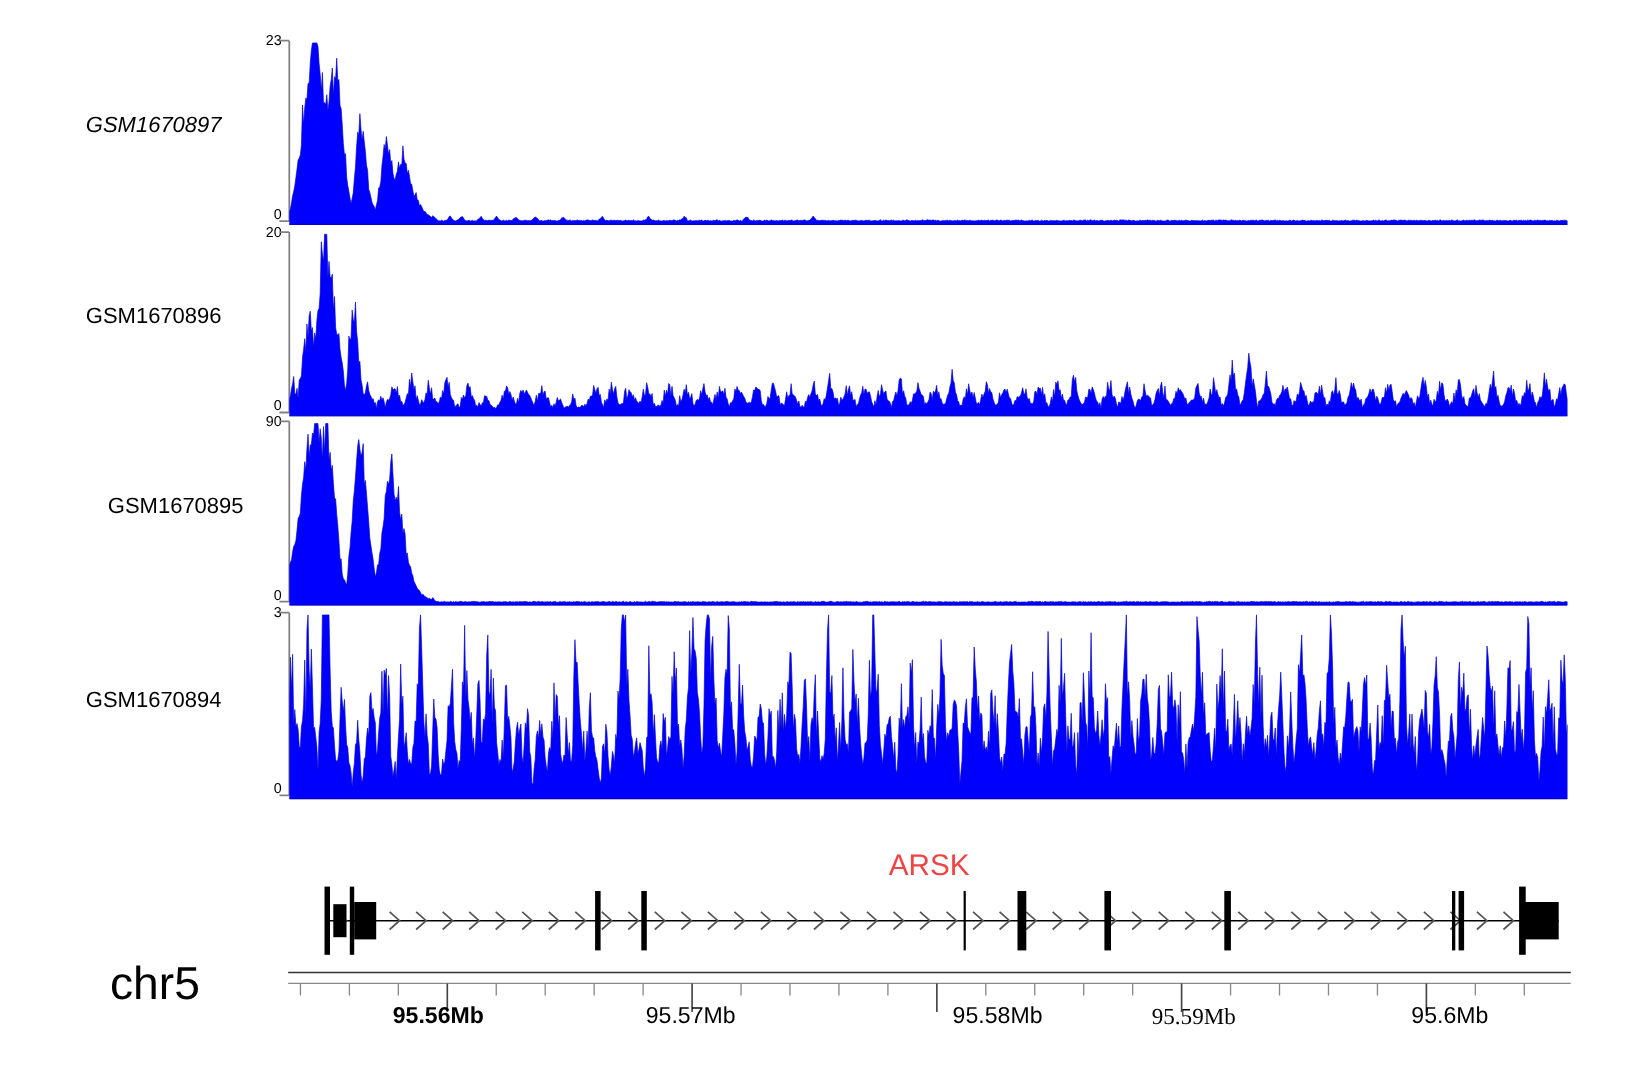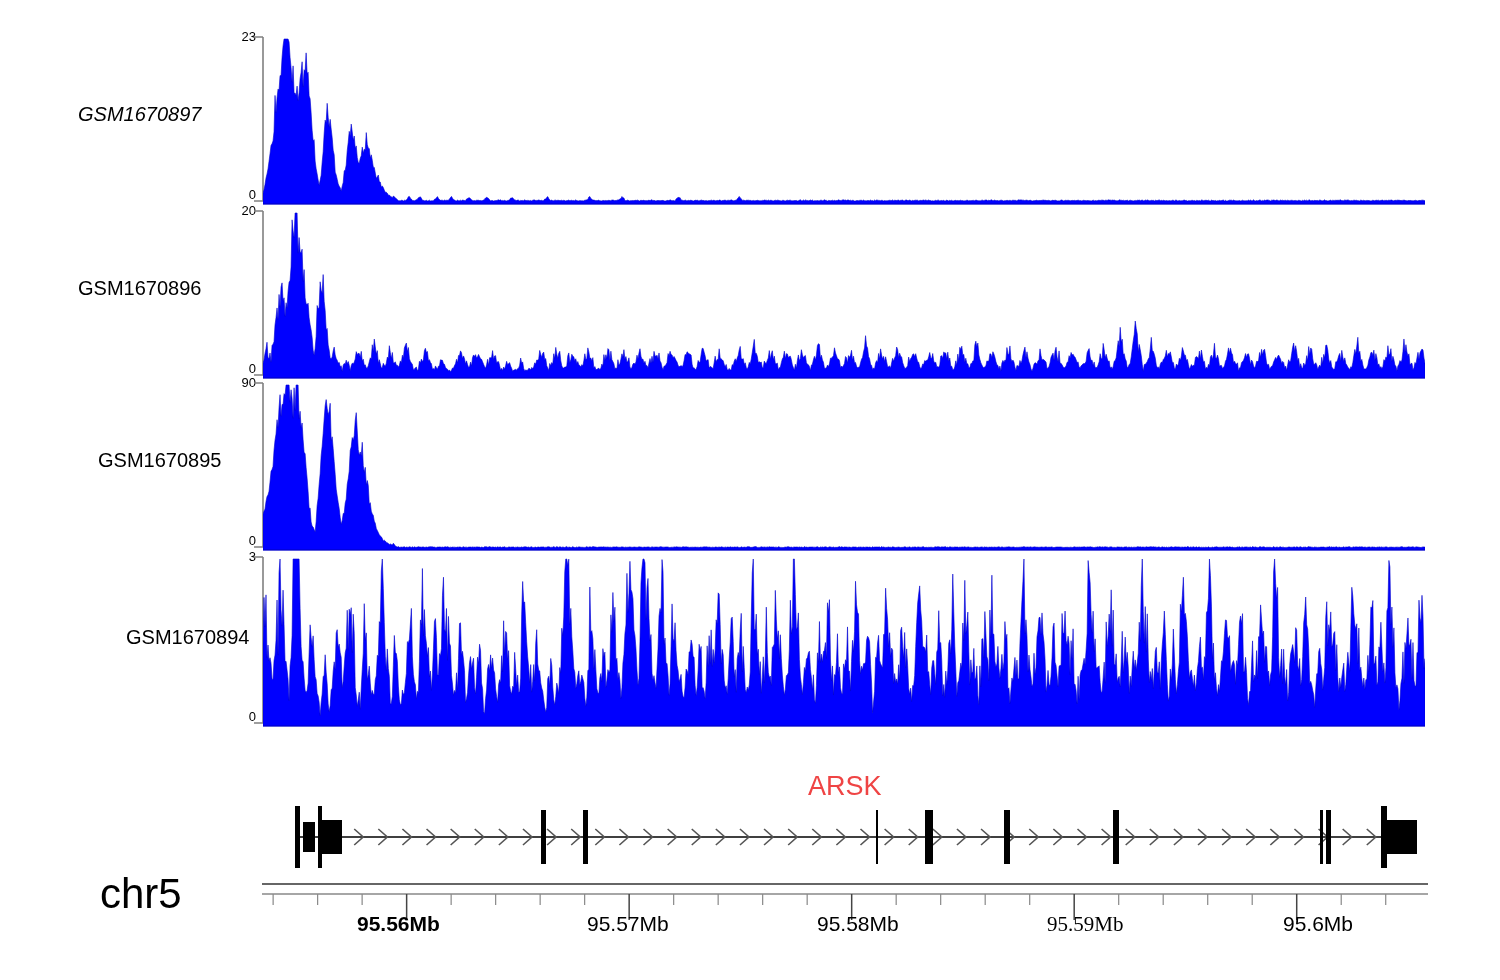--- a/index.html
+++ b/index.html
@@ -112,21 +112,21 @@
     <svg class="yaxis-svg" width="22" height="176" style="left:252px; top:2px;" viewBox="0 0 22 176">
       <path d="M2 5 H11 M11 5 V169 M2 169 H11" stroke="#808080" stroke-width="1.6" fill="none"></path>
     </svg>
     <svg class="data-svg" width="1162" height="172" style="left:263px; top:5px;" viewBox="0 0 1162 172" preserveAspectRatio="none">
         <path d="M0 169.00 L0.00 133.34 L1.00 130.18 L2.01 128.07 L3.01 120.49 L4.01 115.62 L5.01 113.92 L6.02 110.31 L7.02 101.08 L8.02 90.33 L9.02 88.53 L10.03 85.39 L11.03 69.23 L12.03 59.19 L13.03 53.07 L14.04 38.73 L15.04 46.66 L16.04 26.77 L17.04 13.71 L18.05 35.29 L19.05 23.41 L20.05 23.60 L21.05 12.65 L22.06 14.50 L23.06 4.00 L24.06 4.00 L25.06 4.00 L26.07 4.00 L27.07 21.27 L28.07 8.77 L29.08 17.54 L30.08 37.37 L31.08 6.79 L32.08 29.58 L33.09 4.00 L34.09 4.00 L35.09 4.00 L36.09 38.03 L37.10 30.25 L38.10 46.94 L39.10 42.03 L40.10 58.69 L41.11 71.59 L42.11 72.53 L43.11 86.54 L44.11 97.26 L45.12 110.63 L46.12 127.42 L47.12 127.06 L48.12 140.96 L49.13 145.11 L50.13 146.04 L51.13 148.50 L52.13 151.04 L53.14 140.78 L54.14 124.56 L55.14 117.20 L56.14 103.50 L57.15 92.80 L58.15 74.43 L59.15 65.36 L60.16 52.51 L61.16 38.05 L62.16 24.73 L63.16 18.59 L64.17 27.30 L65.17 33.64 L66.17 30.47 L67.17 22.29 L68.18 59.77 L69.18 55.79 L70.18 67.74 L71.18 80.62 L72.19 93.25 L73.19 108.11 L74.19 114.90 L75.19 121.57 L76.20 127.43 L77.20 136.39 L78.20 143.27 L79.20 139.75 L80.21 132.49 L81.21 132.32 L82.21 122.10 L83.21 118.16 L84.22 103.31 L85.22 97.85 L86.22 90.17 L87.23 69.43 L88.23 65.83 L89.23 56.56 L90.23 59.28 L91.24 54.76 L92.24 39.16 L93.24 31.66 L94.24 49.95 L95.25 68.63 L96.25 74.21 L97.25 70.96 L98.25 74.75 L99.26 61.24 L100.26 84.66 L101.26 91.41 L102.26 86.31 L103.27 103.97 L104.27 99.53 L105.27 104.42 L106.27 123.23 L107.28 121.63 L108.28 130.16 L109.28 132.92 L110.28 134.33 L111.29 140.17 L112.29 142.19 L113.29 147.49 L114.30 149.45 L115.30 151.55 L116.30 153.72 L117.30 155.10 L118.31 155.83 L119.31 157.56 L120.31 159.93 L121.31 159.20 L122.32 160.04 L123.32 161.40 L124.32 161.79 L125.32 162.46 L126.33 163.38 L127.33 162.94 L128.33 163.57 L129.33 164.00 L130.34 162.25 L131.34 163.43 L132.34 165.10 L133.34 165.56 L134.35 166.12 L135.35 165.58 L136.35 166.37 L137.35 166.20 L138.36 166.07 L139.36 166.22 L140.36 165.95 L141.36 165.69 L142.37 166.44 L143.37 166.09 L144.37 166.24 L145.38 166.28 L146.38 165.73 L147.38 165.98 L148.38 166.42 L149.39 165.74 L150.39 166.45 L151.39 165.79 L152.39 166.25 L153.40 166.30 L154.40 166.09 L155.40 165.63 L156.40 165.90 L157.41 166.07 L158.41 166.20 L159.41 165.95 L160.41 165.88 L161.42 166.33 L162.42 166.24 L163.42 166.00 L164.42 166.35 L165.43 165.92 L166.43 165.87 L167.43 165.69 L168.43 165.83 L169.44 165.86 L170.44 166.11 L171.44 166.06 L172.45 166.39 L173.45 166.42 L174.45 166.07 L175.45 166.12 L176.46 165.93 L177.46 166.06 L178.46 166.25 L179.46 166.02 L180.47 166.30 L181.47 165.90 L182.47 165.75 L183.47 166.08 L184.48 165.68 L185.48 166.07 L186.48 166.38 L187.48 166.13 L188.49 166.36 L189.49 166.06 L190.49 166.16 L191.49 166.14 L192.50 166.31 L193.50 166.35 L194.50 166.06 L195.50 166.13 L196.51 165.91 L197.51 166.08 L198.51 166.46 L199.52 166.19 L200.52 165.66 L201.52 166.26 L202.52 166.16 L203.53 166.13 L204.53 166.40 L205.53 166.11 L206.53 166.05 L207.54 166.03 L208.54 166.22 L209.54 165.92 L210.54 166.14 L211.55 166.08 L212.55 166.14 L213.55 165.88 L214.55 165.89 L215.56 166.07 L216.56 166.09 L217.56 166.48 L218.56 166.11 L219.57 166.37 L220.57 166.50 L221.57 165.67 L222.57 165.73 L223.58 165.82 L224.58 166.21 L225.58 165.99 L226.58 165.60 L227.59 165.98 L228.59 166.24 L229.59 165.93 L230.60 166.09 L231.60 166.37 L232.60 166.04 L233.60 166.38 L234.61 165.85 L235.61 166.20 L236.61 166.06 L237.61 165.88 L238.62 166.60 L239.62 166.05 L240.62 166.12 L241.62 165.70 L242.63 166.39 L243.63 166.39 L244.63 166.44 L245.63 165.94 L246.64 165.97 L247.64 166.22 L248.64 166.05 L249.64 166.00 L250.65 165.92 L251.65 166.46 L252.65 166.16 L253.65 166.28 L254.66 165.89 L255.66 166.29 L256.66 166.28 L257.67 166.34 L258.67 165.90 L259.67 166.33 L260.67 165.96 L261.68 165.85 L262.68 165.86 L263.68 166.09 L264.68 166.33 L265.69 165.94 L266.69 166.44 L267.69 165.97 L268.69 165.74 L269.70 166.42 L270.70 166.47 L271.70 166.28 L272.70 166.05 L273.71 166.60 L274.71 166.08 L275.71 166.01 L276.71 166.36 L277.72 166.03 L278.72 165.95 L279.72 165.96 L280.72 165.92 L281.73 166.38 L282.73 166.24 L283.73 166.23 L284.74 165.79 L285.74 165.84 L286.74 166.04 L287.74 166.41 L288.75 166.22 L289.75 166.22 L290.75 165.61 L291.75 166.15 L292.76 166.43 L293.76 165.62 L294.76 166.05 L295.76 166.38 L296.77 165.76 L297.77 165.98 L298.77 166.48 L299.77 165.95 L300.78 166.26 L301.78 166.50 L302.78 165.93 L303.78 165.59 L304.79 166.44 L305.79 166.17 L306.79 166.10 L307.79 166.50 L308.80 166.41 L309.80 165.61 L310.80 166.36 L311.81 166.49 L312.81 166.56 L313.81 165.89 L314.81 166.50 L315.82 165.85 L316.82 165.97 L317.82 166.24 L318.82 166.27 L319.83 166.25 L320.83 166.38 L321.83 166.39 L322.83 166.23 L323.84 165.60 L324.84 166.30 L325.84 166.17 L326.84 165.81 L327.85 166.02 L328.85 166.26 L329.85 165.54 L330.85 165.71 L331.86 165.93 L332.86 166.04 L333.86 166.34 L334.86 166.37 L335.87 165.98 L336.87 166.04 L337.87 165.93 L338.87 165.95 L339.88 166.12 L340.88 165.78 L341.88 166.18 L342.89 166.04 L343.89 166.17 L344.89 165.97 L345.89 166.26 L346.90 166.28 L347.90 166.16 L348.90 166.54 L349.90 165.91 L350.91 165.91 L351.91 166.01 L352.91 166.05 L353.91 165.78 L354.92 166.32 L355.92 166.20 L356.92 166.35 L357.92 166.18 L358.93 165.83 L359.93 166.12 L360.93 166.17 L361.93 166.48 L362.94 165.88 L363.94 166.56 L364.94 166.00 L365.94 166.30 L366.95 165.84 L367.95 166.27 L368.95 166.21 L369.96 166.34 L370.96 165.99 L371.96 166.06 L372.96 166.28 L373.97 166.23 L374.97 166.29 L375.97 165.72 L376.97 165.99 L377.98 166.05 L378.98 166.28 L379.98 166.40 L380.98 166.10 L381.99 166.08 L382.99 166.34 L383.99 166.02 L384.99 165.92 L386.00 165.97 L387.00 166.41 L388.00 166.39 L389.00 165.70 L390.01 166.21 L391.01 166.20 L392.01 166.04 L393.01 166.08 L394.02 166.01 L395.02 166.27 L396.02 166.18 L397.03 165.83 L398.03 165.72 L399.03 166.04 L400.03 166.17 L401.04 166.16 L402.04 166.10 L403.04 165.98 L404.04 165.99 L405.05 166.01 L406.05 166.45 L407.05 166.45 L408.05 166.29 L409.06 166.16 L410.06 166.38 L411.06 165.74 L412.06 166.32 L413.07 165.75 L414.07 165.91 L415.07 166.00 L416.07 166.19 L417.08 165.97 L418.08 166.50 L419.08 166.07 L420.08 165.68 L421.09 165.89 L422.09 165.99 L423.09 165.80 L424.09 166.11 L425.10 166.00 L426.10 166.44 L427.10 166.28 L428.11 166.30 L429.11 166.14 L430.11 166.27 L431.11 166.26 L432.12 166.07 L433.12 166.28 L434.12 166.27 L435.12 166.16 L436.13 166.59 L437.13 166.12 L438.13 166.19 L439.13 166.24 L440.14 165.97 L441.14 165.87 L442.14 165.90 L443.14 165.83 L444.15 165.96 L445.15 166.21 L446.15 166.04 L447.15 166.23 L448.16 166.48 L449.16 166.13 L450.16 166.24 L451.16 166.50 L452.17 165.97 L453.17 166.01 L454.17 166.37 L455.18 166.16 L456.18 166.01 L457.18 166.34 L458.18 165.87 L459.19 165.99 L460.19 166.31 L461.19 166.40 L462.19 165.93 L463.20 166.40 L464.20 166.03 L465.20 166.08 L466.20 166.36 L467.21 165.73 L468.21 166.28 L469.21 166.10 L470.21 166.37 L471.22 165.95 L472.22 166.07 L473.22 166.18 L474.22 165.84 L475.23 166.28 L476.23 166.41 L477.23 166.54 L478.23 165.79 L479.24 166.29 L480.24 166.33 L481.24 166.07 L482.25 166.25 L483.25 166.31 L484.25 165.70 L485.25 165.67 L486.26 165.66 L487.26 166.29 L488.26 166.36 L489.26 166.30 L490.27 166.06 L491.27 165.80 L492.27 165.62 L493.27 165.72 L494.28 166.43 L495.28 166.39 L496.28 166.43 L497.28 166.15 L498.29 165.80 L499.29 166.07 L500.29 166.16 L501.29 165.95 L502.30 166.17 L503.30 166.19 L504.30 165.90 L505.30 166.16 L506.31 165.66 L507.31 166.04 L508.31 165.97 L509.31 166.05 L510.32 165.89 L511.32 166.27 L512.32 166.16 L513.33 166.13 L514.33 166.48 L515.33 165.72 L516.33 165.99 L517.34 166.39 L518.34 166.40 L519.34 166.44 L520.34 166.56 L521.35 166.23 L522.35 166.07 L523.35 166.13 L524.35 165.79 L525.36 165.63 L526.36 166.03 L527.36 166.28 L528.36 166.08 L529.37 166.42 L530.37 166.14 L531.37 165.99 L532.37 166.12 L533.38 166.00 L534.38 166.05 L535.38 166.29 L536.38 165.89 L537.39 166.30 L538.39 166.05 L539.39 166.35 L540.40 166.47 L541.40 165.60 L542.40 166.17 L543.40 166.07 L544.41 166.37 L545.41 166.31 L546.41 166.10 L547.41 166.07 L548.42 166.05 L549.42 166.00 L550.42 166.15 L551.42 166.17 L552.43 166.25 L553.43 165.95 L554.43 165.65 L555.43 166.29 L556.44 166.59 L557.44 165.90 L558.44 166.22 L559.44 165.88 L560.45 166.31 L561.45 165.94 L562.45 165.84 L563.45 166.00 L564.46 166.54 L565.46 166.27 L566.46 165.87 L567.47 165.90 L568.47 166.25 L569.47 166.34 L570.47 165.96 L571.48 166.42 L572.48 166.34 L573.48 166.36 L574.48 166.31 L575.49 165.92 L576.49 165.59 L577.49 166.22 L578.49 165.76 L579.50 166.05 L580.50 166.35 L581.50 165.88 L582.50 165.99 L583.51 166.02 L584.51 166.23 L585.51 166.17 L586.51 166.09 L587.52 166.37 L588.52 166.39 L589.52 166.02 L590.52 165.92 L591.53 166.07 L592.53 166.01 L593.53 166.26 L594.53 166.52 L595.54 166.08 L596.54 166.13 L597.54 166.00 L598.55 166.23 L599.55 166.25 L600.55 166.04 L601.55 166.35 L602.56 166.16 L603.56 166.04 L604.56 166.08 L605.56 166.35 L606.57 166.05 L607.57 166.33 L608.57 166.58 L609.57 165.71 L610.58 166.33 L611.58 166.02 L612.58 166.04 L613.58 166.00 L614.59 166.05 L615.59 166.03 L616.59 165.90 L617.59 166.55 L618.60 165.62 L619.60 166.18 L620.60 165.93 L621.60 166.34 L622.61 166.38 L623.61 166.37 L624.61 166.22 L625.62 165.93 L626.62 166.34 L627.62 166.24 L628.62 166.39 L629.63 165.81 L630.63 166.00 L631.63 166.32 L632.63 166.44 L633.64 166.33 L634.64 166.18 L635.64 166.01 L636.64 166.25 L637.65 166.45 L638.65 166.36 L639.65 166.34 L640.65 166.19 L641.66 165.75 L642.66 165.94 L643.66 166.41 L644.66 166.21 L645.67 166.21 L646.67 165.86 L647.67 166.38 L648.67 166.42 L649.68 166.03 L650.68 166.18 L651.68 165.90 L652.69 166.02 L653.69 166.41 L654.69 165.95 L655.69 165.94 L656.70 166.23 L657.70 166.25 L658.70 166.15 L659.70 165.77 L660.71 165.79 L661.71 166.50 L662.71 166.36 L663.71 166.29 L664.72 166.45 L665.72 166.21 L666.72 166.37 L667.72 166.23 L668.73 166.22 L669.73 166.42 L670.73 166.47 L671.73 165.89 L672.74 165.78 L673.74 166.07 L674.74 165.67 L675.74 165.85 L676.75 166.05 L677.75 166.27 L678.75 165.87 L679.75 165.95 L680.76 165.99 L681.76 165.82 L682.76 165.69 L683.77 166.54 L684.77 166.08 L685.77 166.53 L686.77 165.79 L687.78 165.90 L688.78 166.27 L689.78 166.18 L690.78 166.27 L691.79 165.90 L692.79 166.04 L693.79 166.12 L694.79 166.04 L695.80 166.51 L696.80 166.06 L697.80 166.19 L698.80 165.99 L699.81 165.94 L700.81 166.13 L701.81 165.65 L702.81 166.17 L703.82 166.22 L704.82 165.94 L705.82 165.91 L706.82 166.38 L707.83 166.33 L708.83 166.38 L709.83 166.56 L710.84 166.24 L711.84 166.02 L712.84 166.01 L713.84 166.22 L714.85 166.02 L715.85 166.46 L716.85 166.29 L717.85 166.08 L718.86 165.92 L719.86 166.17 L720.86 166.43 L721.86 165.79 L722.87 166.37 L723.87 165.98 L724.87 166.46 L725.87 166.21 L726.88 166.11 L727.88 166.30 L728.88 165.93 L729.88 166.33 L730.89 166.20 L731.89 166.00 L732.89 166.33 L733.89 166.21 L734.90 166.01 L735.90 165.76 L736.90 166.13 L737.91 166.48 L738.91 165.84 L739.91 166.20 L740.91 166.46 L741.92 166.13 L742.92 166.23 L743.92 165.94 L744.92 166.04 L745.93 165.82 L746.93 166.04 L747.93 166.28 L748.93 166.19 L749.94 166.07 L750.94 165.90 L751.94 166.56 L752.94 166.50 L753.95 166.17 L754.95 166.46 L755.95 166.24 L756.95 166.21 L757.96 166.13 L758.96 165.98 L759.96 166.02 L760.96 165.56 L761.97 166.09 L762.97 166.18 L763.97 166.03 L764.97 166.00 L765.98 166.16 L766.98 166.06 L767.98 165.80 L768.99 166.43 L769.99 166.00 L770.99 166.04 L771.99 165.80 L773.00 166.34 L774.00 166.00 L775.00 166.35 L776.00 166.23 L777.01 166.25 L778.01 166.08 L779.01 165.91 L780.01 166.35 L781.02 166.18 L782.02 166.10 L783.02 165.82 L784.02 166.26 L785.03 166.32 L786.03 166.05 L787.03 166.36 L788.03 165.95 L789.04 165.89 L790.04 166.44 L791.04 166.58 L792.04 166.30 L793.05 166.10 L794.05 166.00 L795.05 166.05 L796.06 166.08 L797.06 165.97 L798.06 166.08 L799.06 166.18 L800.07 166.43 L801.07 166.45 L802.07 166.34 L803.07 166.34 L804.08 166.22 L805.08 166.32 L806.08 166.46 L807.08 166.16 L808.09 166.21 L809.09 166.49 L810.09 166.36 L811.09 165.78 L812.10 165.99 L813.10 166.26 L814.10 166.04 L815.10 166.28 L816.11 165.93 L817.11 166.22 L818.11 166.11 L819.11 166.05 L820.12 166.03 L821.12 165.70 L822.12 166.11 L823.13 166.24 L824.13 165.88 L825.13 165.94 L826.13 166.12 L827.14 165.71 L828.14 166.08 L829.14 166.11 L830.14 166.40 L831.15 166.60 L832.15 166.17 L833.15 166.35 L834.15 165.80 L835.16 166.16 L836.16 165.70 L837.16 165.75 L838.16 166.23 L839.17 165.81 L840.17 166.20 L841.17 165.93 L842.17 165.78 L843.18 165.98 L844.18 165.89 L845.18 166.53 L846.18 166.15 L847.19 165.89 L848.19 165.81 L849.19 166.23 L850.19 166.39 L851.20 166.30 L852.20 166.43 L853.20 166.38 L854.21 165.89 L855.21 166.03 L856.21 166.05 L857.21 166.25 L858.22 166.04 L859.22 166.25 L860.22 166.47 L861.22 165.99 L862.23 166.02 L863.23 165.72 L864.23 166.40 L865.23 166.16 L866.24 166.10 L867.24 166.44 L868.24 165.99 L869.24 166.42 L870.25 166.26 L871.25 166.15 L872.25 166.26 L873.25 166.21 L874.26 165.76 L875.26 165.82 L876.26 166.05 L877.26 165.78 L878.27 166.22 L879.27 166.04 L880.27 166.03 L881.28 166.21 L882.28 166.17 L883.28 165.75 L884.28 166.07 L885.29 166.12 L886.29 165.94 L887.29 165.74 L888.29 165.83 L889.30 166.04 L890.30 165.73 L891.30 165.99 L892.30 165.89 L893.31 166.13 L894.31 166.35 L895.31 165.89 L896.31 165.98 L897.32 166.58 L898.32 166.23 L899.32 165.82 L900.32 166.32 L901.33 166.07 L902.33 166.50 L903.33 166.00 L904.33 166.52 L905.34 166.13 L906.34 166.32 L907.34 166.07 L908.35 165.74 L909.35 166.11 L910.35 166.35 L911.35 166.01 L912.36 165.83 L913.36 165.89 L914.36 165.97 L915.36 165.89 L916.37 166.00 L917.37 166.22 L918.37 166.13 L919.37 166.05 L920.38 166.29 L921.38 166.07 L922.38 165.99 L923.38 166.33 L924.39 165.62 L925.39 165.80 L926.39 166.41 L927.39 165.94 L928.40 166.20 L929.40 166.14 L930.40 165.72 L931.40 166.28 L932.41 166.30 L933.41 165.83 L934.41 166.55 L935.42 166.07 L936.42 165.97 L937.42 166.45 L938.42 166.20 L939.43 166.39 L940.43 166.27 L941.43 166.43 L942.43 166.18 L943.44 166.32 L944.44 166.45 L945.44 165.79 L946.44 166.44 L947.45 166.46 L948.45 166.42 L949.45 166.04 L950.45 166.48 L951.46 166.09 L952.46 165.98 L953.46 165.74 L954.46 166.08 L955.47 166.32 L956.47 166.26 L957.47 166.22 L958.47 166.25 L959.48 166.24 L960.48 165.79 L961.48 166.14 L962.48 166.16 L963.49 165.96 L964.49 165.86 L965.49 166.27 L966.50 165.77 L967.50 166.06 L968.50 166.35 L969.50 166.07 L970.51 166.55 L971.51 166.40 L972.51 166.44 L973.51 166.37 L974.52 165.94 L975.52 166.14 L976.52 165.65 L977.52 166.45 L978.53 166.15 L979.53 165.96 L980.53 166.38 L981.53 166.05 L982.54 165.95 L983.54 165.90 L984.54 166.14 L985.54 166.30 L986.55 166.18 L987.55 165.99 L988.55 166.59 L989.55 165.60 L990.56 166.09 L991.56 166.18 L992.56 165.88 L993.57 166.35 L994.57 166.42 L995.57 166.45 L996.57 165.72 L997.58 165.75 L998.58 166.25 L999.58 165.98 L1000.58 165.80 L1001.59 166.08 L1002.59 166.60 L1003.59 166.28 L1004.59 166.27 L1005.60 166.33 L1006.60 166.26 L1007.60 166.33 L1008.60 166.55 L1009.61 166.40 L1010.61 165.59 L1011.61 166.30 L1012.61 166.39 L1013.62 166.08 L1014.62 166.14 L1015.62 166.49 L1016.62 165.90 L1017.63 165.83 L1018.63 166.37 L1019.63 166.16 L1020.64 166.18 L1021.64 166.58 L1022.64 166.40 L1023.64 166.39 L1024.65 166.34 L1025.65 165.95 L1026.65 165.99 L1027.65 166.30 L1028.66 166.25 L1029.66 166.24 L1030.66 165.98 L1031.66 165.89 L1032.67 166.40 L1033.67 165.83 L1034.67 166.07 L1035.67 166.39 L1036.68 165.94 L1037.68 165.74 L1038.68 166.36 L1039.68 166.47 L1040.69 166.08 L1041.69 166.14 L1042.69 166.04 L1043.69 166.52 L1044.70 166.07 L1045.70 165.59 L1046.70 165.88 L1047.70 165.89 L1048.71 166.22 L1049.71 166.25 L1050.71 166.47 L1051.72 165.91 L1052.72 166.19 L1053.72 166.23 L1054.72 166.42 L1055.73 166.27 L1056.73 166.33 L1057.73 166.11 L1058.73 166.09 L1059.74 166.11 L1060.74 166.01 L1061.74 166.37 L1062.74 166.38 L1063.75 166.21 L1064.75 166.02 L1065.75 166.01 L1066.75 165.62 L1067.76 166.39 L1068.76 165.82 L1069.76 166.35 L1070.76 166.07 L1071.77 166.27 L1072.77 165.93 L1073.77 165.85 L1074.77 166.45 L1075.78 166.18 L1076.78 166.12 L1077.78 166.48 L1078.79 166.37 L1079.79 166.32 L1080.79 165.67 L1081.79 166.46 L1082.80 165.96 L1083.80 166.04 L1084.80 166.04 L1085.80 165.70 L1086.81 165.72 L1087.81 166.40 L1088.81 166.49 L1089.81 166.17 L1090.82 165.84 L1091.82 166.20 L1092.82 165.85 L1093.82 165.89 L1094.83 166.06 L1095.83 166.08 L1096.83 165.81 L1097.83 166.07 L1098.84 165.81 L1099.84 166.02 L1100.84 166.37 L1101.84 166.01 L1102.85 166.18 L1103.85 166.44 L1104.85 166.07 L1105.86 166.02 L1106.86 165.93 L1107.86 166.41 L1108.86 166.01 L1109.87 165.90 L1110.87 166.28 L1111.87 166.11 L1112.87 166.60 L1113.88 166.23 L1114.88 166.01 L1115.88 166.16 L1116.88 165.87 L1117.89 166.39 L1118.89 165.85 L1119.89 166.43 L1120.89 166.13 L1121.90 166.20 L1122.90 165.83 L1123.90 166.02 L1124.90 166.38 L1125.91 166.49 L1126.91 166.06 L1127.91 166.19 L1128.91 166.06 L1129.92 166.36 L1130.92 166.20 L1131.92 166.40 L1132.92 166.12 L1133.93 166.14 L1134.93 166.13 L1135.93 166.31 L1136.94 166.20 L1137.94 165.80 L1138.94 165.65 L1139.94 166.01 L1140.95 166.54 L1141.95 166.07 L1142.95 166.43 L1143.95 166.08 L1144.96 166.09 L1145.96 165.63 L1146.96 166.20 L1147.96 166.05 L1148.97 166.00 L1149.97 165.63 L1150.97 166.19 L1151.97 166.43 L1152.98 165.83 L1153.98 165.91 L1154.98 166.07 L1155.98 166.23 L1156.99 166.37 L1157.99 166.52 L1158.99 166.19 L1159.99 165.88 L1161.00 166.00 L1162.00 166.11 L1162.00 169.00 Z" fill="#0000ff" stroke="#0000cc" stroke-width="0.6" shape-rendering="geometricPrecision"></path>
         <line x1="0" x2="1162" y1="169" y2="169" stroke="#0000cc" stroke-width="1"></line>
       </svg>
   </div>
 
   <div class="track-row" style="top:550px; height:172px;">
-    <div class="track-label" style="left:78px; top:76px;margin-left:48px;">GSM1670894</div>
+    <div class="track-label" style="left:78px; top:76px;">GSM1670894</div>
     <div class="axis-max" style="left:214px; top:0px; width:42px;">3</div>
     <div class="axis-min" style="left:214px; top:160px; width:42px;">0</div>
     <svg class="yaxis-svg" width="22" height="180" style="left:252px; top:2px;" viewBox="0 0 22 180">
       <path d="M2 5 H11 M11 5 V171 M2 171 H11" stroke="#808080" stroke-width="1.6" fill="none"></path>
     </svg>
     <svg class="data-svg" width="1162" height="174" style="left:263px; top:5px;" viewBox="0 0 1162 174" preserveAspectRatio="none">
         <path d="M0 171.00 L0.00 89.37 L1.00 42.45 L2.01 72.09 L3.01 39.85 L4.01 102.99 L5.01 90.04 L6.02 106.01 L7.02 102.77 L8.02 108.13 L9.02 123.89 L10.03 124.49 L11.03 105.58 L12.03 100.09 L13.03 85.37 L14.04 45.04 L15.04 100.26 L16.04 17.64 L17.04 4.00 L18.05 55.12 L19.05 71.06 L20.05 35.13 L21.05 69.65 L22.06 106.62 L23.06 106.32 L24.06 115.10 L25.06 124.16 L26.07 145.71 L27.07 110.86 L28.07 102.56 L29.08 80.39 L30.08 4.00 L31.08 4.00 L32.08 4.00 L33.09 4.00 L34.09 4.00 L35.09 4.00 L36.09 4.00 L37.10 53.45 L38.10 91.51 L39.10 105.31 L40.10 106.74 L41.11 123.16 L42.11 135.29 L43.11 137.51 L44.11 135.60 L45.12 128.07 L46.12 97.83 L47.12 69.84 L48.12 82.61 L49.13 91.76 L50.13 80.86 L51.13 104.38 L52.13 121.71 L53.14 124.64 L54.14 138.49 L55.14 140.92 L56.14 147.28 L57.15 160.72 L58.15 147.51 L59.15 138.95 L60.16 121.77 L61.16 120.22 L62.16 99.77 L63.16 117.11 L64.17 128.79 L65.17 148.93 L66.17 156.77 L67.17 150.73 L68.18 134.77 L69.18 133.25 L70.18 116.19 L71.18 106.84 L72.19 114.47 L73.19 77.91 L74.19 74.68 L75.19 92.38 L76.20 89.06 L77.20 97.66 L78.20 102.37 L79.20 132.68 L80.21 126.28 L81.21 111.14 L82.21 97.71 L83.21 93.21 L84.22 55.24 L85.22 95.40 L86.22 54.17 L87.23 59.64 L88.23 52.70 L89.23 97.72 L90.23 59.17 L91.24 78.31 L92.24 132.55 L93.24 139.93 L94.24 151.19 L95.25 144.82 L96.25 137.23 L97.25 154.29 L98.25 132.94 L99.26 114.40 L100.26 98.17 L101.26 48.67 L102.26 85.42 L103.27 77.87 L104.27 124.79 L105.27 119.47 L106.27 111.11 L107.28 128.12 L108.28 139.88 L109.28 135.40 L110.28 139.36 L111.29 139.22 L112.29 124.69 L113.29 120.76 L114.30 100.29 L115.30 101.58 L116.30 66.62 L117.30 68.10 L118.31 16.13 L119.31 4.00 L120.31 33.25 L121.31 67.71 L122.32 101.14 L123.32 115.75 L124.32 93.91 L125.32 113.53 L126.33 121.32 L127.33 149.07 L128.33 148.22 L129.33 141.50 L130.34 110.60 L131.34 80.46 L132.34 97.59 L133.34 98.48 L134.35 106.29 L135.35 131.07 L136.35 144.89 L137.35 149.53 L138.36 149.08 L139.36 135.00 L140.36 139.54 L141.36 137.91 L142.37 127.40 L143.37 118.47 L144.37 86.67 L145.38 87.65 L146.38 84.35 L147.38 69.05 L148.38 53.40 L149.39 101.89 L150.39 119.29 L151.39 126.64 L152.39 129.86 L153.40 144.19 L154.40 136.36 L155.40 137.49 L156.40 106.68 L157.41 64.86 L158.41 70.03 L159.41 13.52 L160.41 81.00 L161.42 54.56 L162.42 80.66 L163.42 88.46 L164.42 101.35 L165.43 92.57 L166.43 122.01 L167.43 115.97 L168.43 135.33 L169.44 118.88 L170.44 93.76 L171.44 66.56 L172.45 63.60 L173.45 82.55 L174.45 120.05 L175.45 119.92 L176.46 98.58 L177.46 100.63 L178.46 93.50 L179.46 40.59 L180.47 22.19 L181.47 73.70 L182.47 77.58 L183.47 53.46 L184.48 105.31 L185.48 61.42 L186.48 88.11 L187.48 90.96 L188.49 120.33 L189.49 129.10 L190.49 140.33 L191.49 135.44 L192.50 137.89 L193.50 117.80 L194.50 134.88 L195.50 103.56 L196.51 68.46 L197.51 67.84 L198.51 99.68 L199.52 96.30 L200.52 104.90 L201.52 115.63 L202.52 147.58 L203.53 143.53 L204.53 137.47 L205.53 120.82 L206.53 107.66 L207.54 101.58 L208.54 113.88 L209.54 108.03 L210.54 103.17 L211.55 132.49 L212.55 138.95 L213.55 122.28 L214.55 102.15 L215.56 108.45 L216.56 89.20 L217.56 95.44 L218.56 128.07 L219.57 133.64 L220.57 156.45 L221.57 158.63 L222.57 143.75 L223.58 135.11 L224.58 114.08 L225.58 109.47 L226.58 116.55 L227.59 99.89 L228.59 113.23 L229.59 103.04 L230.60 115.04 L231.60 117.88 L232.60 133.98 L233.60 141.32 L234.61 147.34 L235.61 129.49 L236.61 124.65 L237.61 127.80 L238.62 100.71 L239.62 116.95 L240.62 65.78 L241.62 99.45 L242.63 76.42 L243.63 78.07 L244.63 104.45 L245.63 95.64 L246.64 130.43 L247.64 136.14 L248.64 139.26 L249.64 131.29 L250.65 132.60 L251.65 97.34 L252.65 113.54 L253.65 131.22 L254.66 120.06 L255.66 137.27 L256.66 136.75 L257.67 123.08 L258.67 59.92 L259.67 26.51 L260.67 47.28 L261.68 47.09 L262.68 67.73 L263.68 86.77 L264.68 101.87 L265.69 112.87 L266.69 127.66 L267.69 109.64 L268.69 137.19 L269.70 126.17 L270.70 109.54 L271.70 126.17 L272.70 88.85 L273.71 74.72 L274.71 109.07 L275.71 115.20 L276.71 115.96 L277.72 127.86 L278.72 133.00 L279.72 136.19 L280.72 144.76 L281.73 152.07 L282.73 157.05 L283.73 152.40 L284.74 123.70 L285.74 121.22 L286.74 131.52 L287.74 103.45 L288.75 110.41 L289.75 132.03 L290.75 144.76 L291.75 149.99 L292.76 141.62 L293.76 128.11 L294.76 132.14 L295.76 138.75 L296.77 112.55 L297.77 118.13 L298.77 73.23 L299.77 80.67 L300.78 61.94 L301.78 16.80 L302.78 4.00 L303.78 4.00 L304.79 10.52 L305.79 4.12 L306.79 69.82 L307.79 53.38 L308.80 81.87 L309.80 95.86 L310.80 113.46 L311.81 117.26 L312.81 133.57 L313.81 128.74 L314.81 120.59 L315.82 115.82 L316.82 130.06 L317.82 126.34 L318.82 120.03 L319.83 123.84 L320.83 127.42 L321.83 143.21 L322.83 151.25 L323.84 142.20 L324.84 115.70 L325.84 114.25 L326.84 32.01 L327.85 77.17 L328.85 75.64 L329.85 83.77 L330.85 114.18 L331.86 94.62 L332.86 114.92 L333.86 133.79 L334.86 137.75 L335.87 138.49 L336.87 122.98 L337.87 118.51 L338.87 126.58 L339.88 93.64 L340.88 101.67 L341.88 97.10 L342.89 132.47 L343.89 125.21 L344.89 114.65 L345.89 117.48 L346.90 114.92 L347.90 59.86 L348.90 77.37 L349.90 37.49 L350.91 66.62 L351.91 52.23 L352.91 105.44 L353.91 103.29 L354.92 123.71 L355.92 117.64 L356.92 125.49 L357.92 143.59 L358.93 132.67 L359.93 107.98 L360.93 99.48 L361.93 78.55 L362.94 70.04 L363.94 18.35 L364.94 57.41 L365.94 38.62 L366.95 6.32 L367.95 34.73 L368.95 36.98 L369.96 43.66 L370.96 75.01 L371.96 80.66 L372.96 93.69 L373.97 115.24 L374.97 130.15 L375.97 123.30 L376.97 86.94 L377.98 27.65 L378.98 12.75 L379.98 4.00 L380.98 4.00 L381.99 7.80 L382.99 64.65 L383.99 32.45 L384.99 23.47 L386.00 63.31 L387.00 85.98 L388.00 79.54 L389.00 118.33 L390.01 124.97 L391.01 120.67 L392.01 127.79 L393.01 133.33 L394.02 113.71 L395.02 93.87 L396.02 60.97 L397.03 53.42 L398.03 57.82 L399.03 4.58 L400.03 16.89 L401.04 89.36 L402.04 83.01 L403.04 108.38 L404.04 108.47 L405.05 120.55 L406.05 140.39 L407.05 128.89 L408.05 91.64 L409.06 48.90 L410.06 83.75 L411.06 86.31 L412.06 67.76 L413.07 95.75 L414.07 110.33 L415.07 115.41 L416.07 126.76 L417.08 123.95 L418.08 119.38 L419.08 136.15 L420.08 141.87 L421.09 142.49 L422.09 132.22 L423.09 114.09 L424.09 115.78 L425.10 119.67 L426.10 96.94 L427.10 96.68 L428.11 84.96 L429.11 89.29 L430.11 101.62 L431.11 102.30 L432.12 130.30 L433.12 140.63 L434.12 132.80 L435.12 115.36 L436.13 89.27 L437.13 96.15 L438.13 91.44 L439.13 133.08 L440.14 132.66 L441.14 136.29 L442.14 143.78 L443.14 127.63 L444.15 90.86 L445.15 111.37 L446.15 80.71 L447.15 108.52 L448.16 74.89 L449.16 111.49 L450.16 94.44 L451.16 107.92 L452.17 94.82 L453.17 64.81 L454.17 68.72 L455.18 37.87 L456.18 39.19 L457.18 69.56 L458.18 108.73 L459.19 94.38 L460.19 100.08 L461.19 125.23 L462.19 133.00 L463.20 130.78 L464.20 139.34 L465.20 123.45 L466.20 103.66 L467.21 87.39 L468.21 63.65 L469.21 62.10 L470.21 86.46 L471.22 122.02 L472.22 114.58 L473.22 137.35 L474.22 103.68 L475.23 97.48 L476.23 101.66 L477.23 75.08 L478.23 58.33 L479.24 116.78 L480.24 91.42 L481.24 112.69 L482.25 134.56 L483.25 137.84 L484.25 131.99 L485.25 135.18 L486.26 130.03 L487.26 116.89 L488.26 61.89 L489.26 17.82 L490.27 4.00 L491.27 75.03 L492.27 73.90 L493.27 59.12 L494.28 99.55 L495.28 94.21 L496.28 119.71 L497.28 106.64 L498.29 138.26 L499.29 122.69 L500.29 101.83 L501.29 128.07 L502.30 101.82 L503.30 52.14 L504.30 97.48 L505.30 117.33 L506.31 122.54 L507.31 121.09 L508.31 130.45 L509.31 92.49 L510.32 91.18 L511.32 88.99 L512.32 35.36 L513.33 64.14 L514.33 84.36 L515.33 75.81 L516.33 103.75 L517.34 79.76 L518.34 103.25 L519.34 120.02 L520.34 131.32 L521.35 140.21 L522.35 134.26 L523.35 120.70 L524.35 119.70 L525.36 117.82 L526.36 94.15 L527.36 45.20 L528.36 78.99 L529.37 71.58 L530.37 4.00 L531.37 4.00 L532.37 39.53 L533.38 75.08 L534.38 71.87 L535.38 57.92 L536.38 104.27 L537.39 122.05 L538.39 129.68 L539.39 139.76 L540.40 127.76 L541.40 112.45 L542.40 116.22 L543.40 104.05 L544.41 102.87 L545.41 97.78 L546.41 96.13 L547.41 114.57 L548.42 122.77 L549.42 135.19 L550.42 119.77 L551.42 144.29 L552.43 148.25 L553.43 130.61 L554.43 97.84 L555.43 107.22 L556.44 66.52 L557.44 107.43 L558.44 99.16 L559.44 107.22 L560.45 96.54 L561.45 95.39 L562.45 87.56 L563.45 103.53 L564.46 47.80 L565.46 57.35 L566.46 44.67 L567.47 104.05 L568.47 126.03 L569.47 110.93 L570.47 140.08 L571.48 119.56 L572.48 121.07 L573.48 107.39 L574.48 78.75 L575.49 118.14 L576.49 111.86 L577.49 132.72 L578.49 138.00 L579.50 139.18 L580.50 108.89 L581.50 114.15 L582.50 104.73 L583.51 107.10 L584.51 71.91 L585.51 115.31 L586.51 116.24 L587.52 136.07 L588.52 106.40 L589.52 85.32 L590.52 96.77 L591.53 76.79 L592.53 26.24 L593.53 49.87 L594.53 57.32 L595.54 59.10 L596.54 105.31 L597.54 118.92 L598.55 111.21 L599.55 115.11 L600.55 108.61 L601.55 108.74 L602.56 107.11 L603.56 85.21 L604.56 81.25 L605.56 82.86 L606.57 86.51 L607.57 109.43 L608.57 128.01 L609.57 157.91 L610.58 147.09 L611.58 136.24 L612.58 102.30 L613.58 102.97 L614.59 87.90 L615.59 80.30 L616.59 105.49 L617.59 108.71 L618.60 110.83 L619.60 112.96 L620.60 79.46 L621.60 78.93 L622.61 33.18 L623.61 53.30 L624.61 64.81 L625.62 91.81 L626.62 77.71 L627.62 101.81 L628.62 93.15 L629.63 95.13 L630.63 128.43 L631.63 118.53 L632.63 127.38 L633.64 123.95 L634.64 129.23 L635.64 109.76 L636.64 124.80 L637.65 75.56 L638.65 72.16 L639.65 91.70 L640.65 103.28 L641.66 77.46 L642.66 112.99 L643.66 93.89 L644.66 110.77 L645.67 133.14 L646.67 139.29 L647.67 133.14 L648.67 146.52 L649.68 130.49 L650.68 130.72 L651.68 120.46 L652.69 91.32 L653.69 67.77 L654.69 47.95 L655.69 38.91 L656.70 30.90 L657.70 54.86 L658.70 66.07 L659.70 91.41 L660.71 91.91 L661.71 92.71 L662.71 97.22 L663.71 80.04 L664.72 117.12 L665.72 116.71 L666.72 129.78 L667.72 139.49 L668.73 113.08 L669.73 105.66 L670.73 105.66 L671.73 118.41 L672.74 129.34 L673.74 97.10 L674.74 94.14 L675.74 55.70 L676.75 87.79 L677.75 87.65 L678.75 105.66 L679.75 141.03 L680.76 129.49 L681.76 142.38 L682.76 116.10 L683.77 130.15 L684.77 115.53 L685.77 88.37 L686.77 84.81 L687.78 99.01 L688.78 74.26 L689.78 19.04 L690.78 56.95 L691.79 91.20 L692.79 115.03 L693.79 141.65 L694.79 127.76 L695.80 125.70 L696.80 116.80 L697.80 108.05 L698.80 113.23 L699.81 68.01 L700.81 85.92 L701.81 25.32 L702.81 78.62 L703.82 70.13 L704.82 57.09 L705.82 96.28 L706.82 129.71 L707.83 104.87 L708.83 117.93 L709.83 116.42 L710.84 93.39 L711.84 124.81 L712.84 122.34 L713.84 110.95 L714.85 140.45 L715.85 149.67 L716.85 110.87 L717.85 132.01 L718.86 83.98 L719.86 83.68 L720.86 103.05 L721.86 56.55 L722.87 78.58 L723.87 101.50 L724.87 105.09 L725.87 125.90 L726.88 55.00 L727.88 82.81 L728.88 20.17 L729.88 78.64 L730.89 79.28 L731.89 106.37 L732.89 112.00 L733.89 108.91 L734.90 91.36 L735.90 112.84 L736.90 123.39 L737.91 113.68 L738.91 99.34 L739.91 115.23 L740.91 107.05 L741.92 66.59 L742.92 84.17 L743.92 79.34 L744.92 134.06 L745.93 132.79 L746.93 148.61 L747.93 135.04 L748.93 122.96 L749.94 126.42 L750.94 113.95 L751.94 102.42 L752.94 121.31 L753.95 105.09 L754.95 124.18 L755.95 123.61 L756.95 88.54 L757.96 67.00 L758.96 45.35 L759.96 26.22 L760.96 4.00 L761.97 78.97 L762.97 64.81 L763.97 81.40 L764.97 117.12 L765.98 100.06 L766.98 114.30 L767.98 121.85 L768.99 131.58 L769.99 128.88 L770.99 98.19 L771.99 119.37 L773.00 112.62 L774.00 81.77 L775.00 75.77 L776.00 62.62 L777.01 62.33 L778.01 79.83 L779.01 57.92 L780.01 78.94 L781.02 87.12 L782.02 103.64 L783.02 137.12 L784.02 130.20 L785.03 115.43 L786.03 129.30 L787.03 130.85 L788.03 121.10 L789.04 102.36 L790.04 71.93 L791.04 68.06 L792.04 107.18 L793.05 110.46 L794.05 120.58 L795.05 131.94 L796.06 111.28 L797.06 110.35 L798.06 110.52 L799.06 58.48 L800.07 78.60 L801.07 77.82 L802.07 56.01 L803.07 85.54 L804.08 90.11 L805.08 81.17 L806.08 88.09 L807.08 119.89 L808.09 85.71 L809.09 104.30 L810.09 73.82 L811.09 128.52 L812.10 129.57 L813.10 135.49 L814.10 148.99 L815.10 121.24 L816.11 144.70 L817.11 119.96 L818.11 115.61 L819.11 114.51 L820.12 108.70 L821.12 103.28 L822.12 109.79 L823.13 95.01 L824.13 78.27 L825.13 5.55 L826.13 17.39 L827.14 27.58 L828.14 59.49 L829.14 78.14 L830.14 56.14 L831.15 96.76 L832.15 83.85 L833.15 113.21 L834.15 112.38 L835.16 111.90 L836.16 110.84 L837.16 127.51 L838.16 137.76 L839.17 136.19 L840.17 122.63 L841.17 107.08 L842.17 128.21 L843.18 66.90 L844.18 91.12 L845.18 81.01 L846.18 59.11 L847.19 77.21 L848.19 34.83 L849.19 91.31 L850.19 55.07 L851.20 109.34 L852.20 110.07 L853.20 98.83 L854.21 127.17 L855.21 122.90 L856.21 121.32 L857.21 132.01 L858.22 106.89 L859.22 76.27 L860.22 118.12 L861.22 103.91 L862.23 82.06 L863.23 107.39 L864.23 97.34 L865.23 111.85 L866.24 138.50 L867.24 121.09 L868.24 131.44 L869.24 111.85 L870.25 96.12 L871.25 113.66 L872.25 104.88 L873.25 114.89 L874.26 107.29 L875.26 98.25 L876.26 67.18 L877.26 86.28 L878.27 30.68 L879.27 4.00 L880.27 56.56 L881.28 88.18 L882.28 51.59 L883.28 97.23 L884.28 58.83 L885.29 104.10 L886.29 127.53 L887.29 116.54 L888.29 125.30 L889.30 113.52 L890.30 133.96 L891.30 115.53 L892.30 96.23 L893.31 92.36 L894.31 117.23 L895.31 117.69 L896.31 106.84 L897.32 134.30 L898.32 105.49 L899.32 89.38 L900.32 77.69 L901.33 56.02 L902.33 79.28 L903.33 104.58 L904.33 129.30 L905.34 146.11 L906.34 141.05 L907.34 113.96 L908.35 125.22 L909.35 109.03 L910.35 74.01 L911.35 100.04 L912.36 124.35 L913.36 138.89 L914.36 129.66 L915.36 116.62 L916.37 107.18 L917.37 49.22 L918.37 57.03 L919.37 40.70 L920.38 22.21 L921.38 59.53 L922.38 58.40 L923.38 66.54 L924.39 81.90 L925.39 105.58 L926.39 123.62 L927.39 117.04 L928.40 114.90 L929.40 123.79 L930.40 131.72 L931.40 120.10 L932.41 135.88 L933.41 127.38 L934.41 113.57 L935.42 106.54 L936.42 91.63 L937.42 82.09 L938.42 112.69 L939.43 112.16 L940.43 124.97 L941.43 101.65 L942.43 103.70 L943.44 57.58 L944.44 55.73 L945.44 43.21 L946.44 4.00 L947.45 20.67 L948.45 51.11 L949.45 103.80 L950.45 88.07 L951.46 124.92 L952.46 117.77 L953.46 133.36 L954.46 140.57 L955.47 129.62 L956.47 136.61 L957.47 122.09 L958.47 105.82 L959.48 106.42 L960.48 96.09 L961.48 78.68 L962.48 64.94 L963.49 65.39 L964.49 81.64 L965.49 83.56 L966.50 80.66 L967.50 116.70 L968.50 111.54 L969.50 107.71 L970.51 105.57 L971.51 109.90 L972.51 129.23 L973.51 105.66 L974.52 110.42 L975.52 89.67 L976.52 67.18 L977.52 60.99 L978.53 68.83 L979.53 58.64 L980.53 117.36 L981.53 116.08 L982.54 102.31 L983.54 117.52 L984.54 143.34 L985.54 149.97 L986.55 136.74 L987.55 135.68 L988.55 110.18 L989.55 85.88 L990.56 126.83 L991.56 119.95 L992.56 122.02 L993.57 95.61 L994.57 123.93 L995.57 81.70 L996.57 81.52 L997.58 49.90 L998.58 64.93 L999.58 79.78 L1000.58 76.08 L1001.59 107.34 L1002.59 91.46 L1003.59 91.70 L1004.59 117.51 L1005.60 115.94 L1006.60 130.78 L1007.60 119.51 L1008.60 116.05 L1009.61 81.86 L1010.61 17.02 L1011.61 4.00 L1012.61 28.33 L1013.62 43.66 L1014.62 32.44 L1015.62 102.63 L1016.62 122.30 L1017.63 110.72 L1018.63 94.09 L1019.63 128.72 L1020.64 94.19 L1021.64 121.16 L1022.64 130.23 L1023.64 114.54 L1024.65 146.06 L1025.65 137.34 L1026.65 110.37 L1027.65 98.76 L1028.66 94.56 L1029.66 89.58 L1030.66 97.04 L1031.66 107.75 L1032.67 72.68 L1033.67 75.16 L1034.67 110.13 L1035.67 115.52 L1036.68 103.52 L1037.68 130.85 L1038.68 124.61 L1039.68 101.45 L1040.69 67.81 L1041.69 59.31 L1042.69 42.01 L1043.69 69.86 L1044.70 74.16 L1045.70 93.89 L1046.70 128.80 L1047.70 126.37 L1048.71 129.75 L1049.71 135.26 L1050.71 139.69 L1051.72 152.42 L1052.72 133.98 L1053.72 118.75 L1054.72 118.57 L1055.73 96.69 L1056.73 93.31 L1057.73 108.54 L1058.73 114.54 L1059.74 135.08 L1060.74 124.08 L1061.74 112.38 L1062.74 62.77 L1063.75 46.73 L1064.75 90.96 L1065.75 69.75 L1066.75 76.28 L1067.76 56.92 L1068.76 91.97 L1069.76 89.08 L1070.76 78.36 L1071.77 76.60 L1072.77 115.92 L1073.77 89.70 L1074.77 122.59 L1075.78 136.74 L1076.78 122.97 L1077.78 132.60 L1078.79 122.23 L1079.79 114.98 L1080.79 108.12 L1081.79 136.43 L1082.80 129.32 L1083.80 112.85 L1084.80 97.25 L1085.80 107.39 L1086.81 116.39 L1087.81 74.41 L1088.81 32.25 L1089.81 41.23 L1090.82 58.81 L1091.82 70.00 L1092.82 73.92 L1093.82 68.79 L1094.83 108.88 L1095.83 73.01 L1096.83 115.21 L1097.83 112.18 L1098.84 123.44 L1099.84 131.88 L1100.84 123.03 L1101.84 134.40 L1102.85 124.68 L1103.85 124.23 L1104.85 100.39 L1105.86 116.92 L1106.86 89.25 L1107.86 52.04 L1108.86 53.03 L1109.87 45.53 L1110.87 109.40 L1111.87 107.72 L1112.87 101.09 L1113.88 130.16 L1114.88 126.93 L1115.88 91.86 L1116.88 93.57 L1117.89 67.20 L1118.89 91.67 L1119.89 116.77 L1120.89 107.90 L1121.90 128.08 L1122.90 112.80 L1123.90 55.98 L1124.90 52.72 L1125.91 5.45 L1126.91 11.97 L1127.91 70.10 L1128.91 52.04 L1129.92 92.37 L1130.92 72.87 L1131.92 117.84 L1132.92 132.87 L1133.93 129.90 L1134.93 133.85 L1135.93 154.89 L1136.94 145.61 L1137.94 128.44 L1138.94 123.32 L1139.94 96.90 L1140.95 128.39 L1141.95 87.49 L1142.95 93.91 L1143.95 79.04 L1144.96 62.98 L1145.96 90.85 L1146.96 89.13 L1147.96 84.26 L1148.97 123.89 L1149.97 87.57 L1150.97 125.47 L1151.97 130.69 L1152.98 131.37 L1153.98 97.59 L1154.98 98.05 L1155.98 45.17 L1156.99 63.06 L1157.99 67.57 L1158.99 40.30 L1159.99 61.72 L1161.00 113.69 L1162.00 103.71 L1162.00 171.00 Z" fill="#0000ff" stroke="#0000cc" stroke-width="0.6" shape-rendering="geometricPrecision"></path>
         <line x1="0" x2="1162" y1="171" y2="171" stroke="#0000cc" stroke-width="1"></line>
       </svg>
   </div>
@@ -223,18 +223,18 @@
       <line x1="1127.72" x2="1127.72" y1="14" y2="25" stroke="#888" stroke-width="1.2"></line>
       <line x1="148.64" x2="148.64" y1="14" y2="40" stroke="#444" stroke-width="1.5"></line>
       <line x1="371.16" x2="371.16" y1="14" y2="40" stroke="#444" stroke-width="1.5"></line>
       <line x1="593.68" x2="593.68" y1="14" y2="40" stroke="#444" stroke-width="1.5"></line>
       <line x1="816.19" x2="816.19" y1="14" y2="40" stroke="#444" stroke-width="1.5"></line>
       <line x1="1038.71" x2="1038.71" y1="14" y2="40" stroke="#444" stroke-width="1.5"></line>
     </svg>
   <div>
     <div class="tick-label" style="left:357px; top:912px;font-weight:bold;">95.56Mb</div>
     <div class="tick-label" style="left:587px; top:912px;">95.57Mb</div>
-    <div class="tick-label" style="left:817px; top:912px;text-align:right;">95.58Mb</div>
+    <div class="tick-label" style="left:866px; top:912px;text-align:right;">95.58Mb</div>
     <div class="tick-label" style="left:1047px; top:912px;font-family:Liberation Serif, serif;">95.59Mb</div>
     <div class="tick-label" style="left:1283px; top:912px;">95.6Mb</div>
   </div>
 
 </div>
 
 </body></html>

